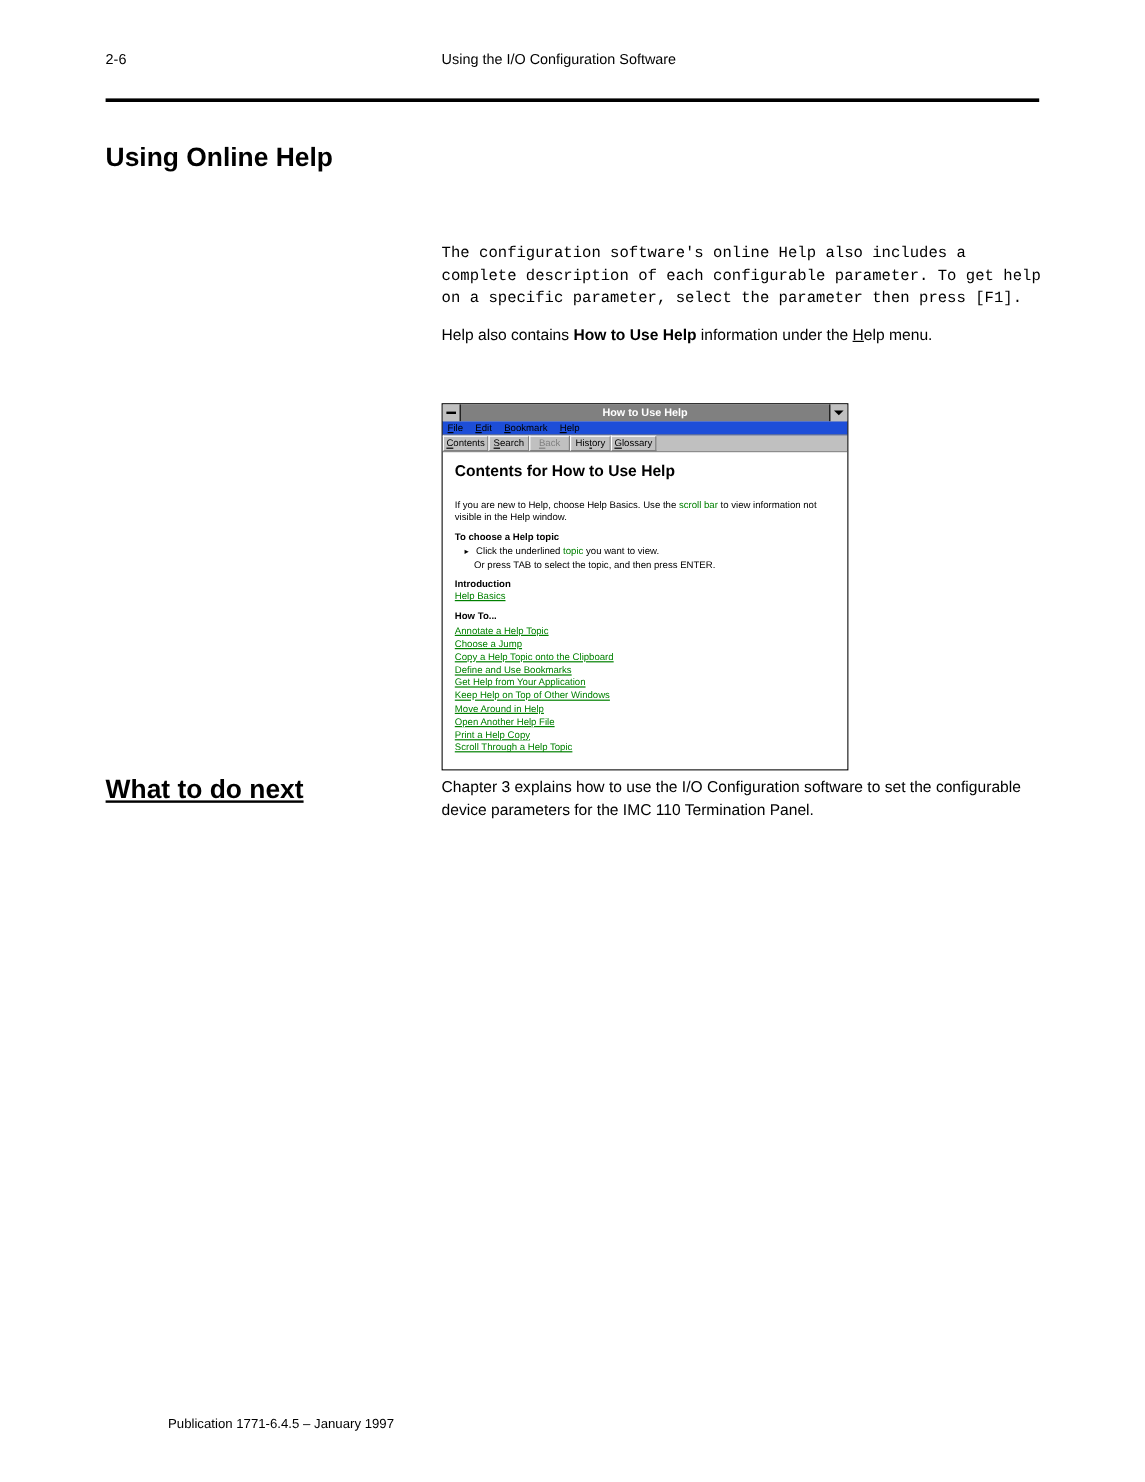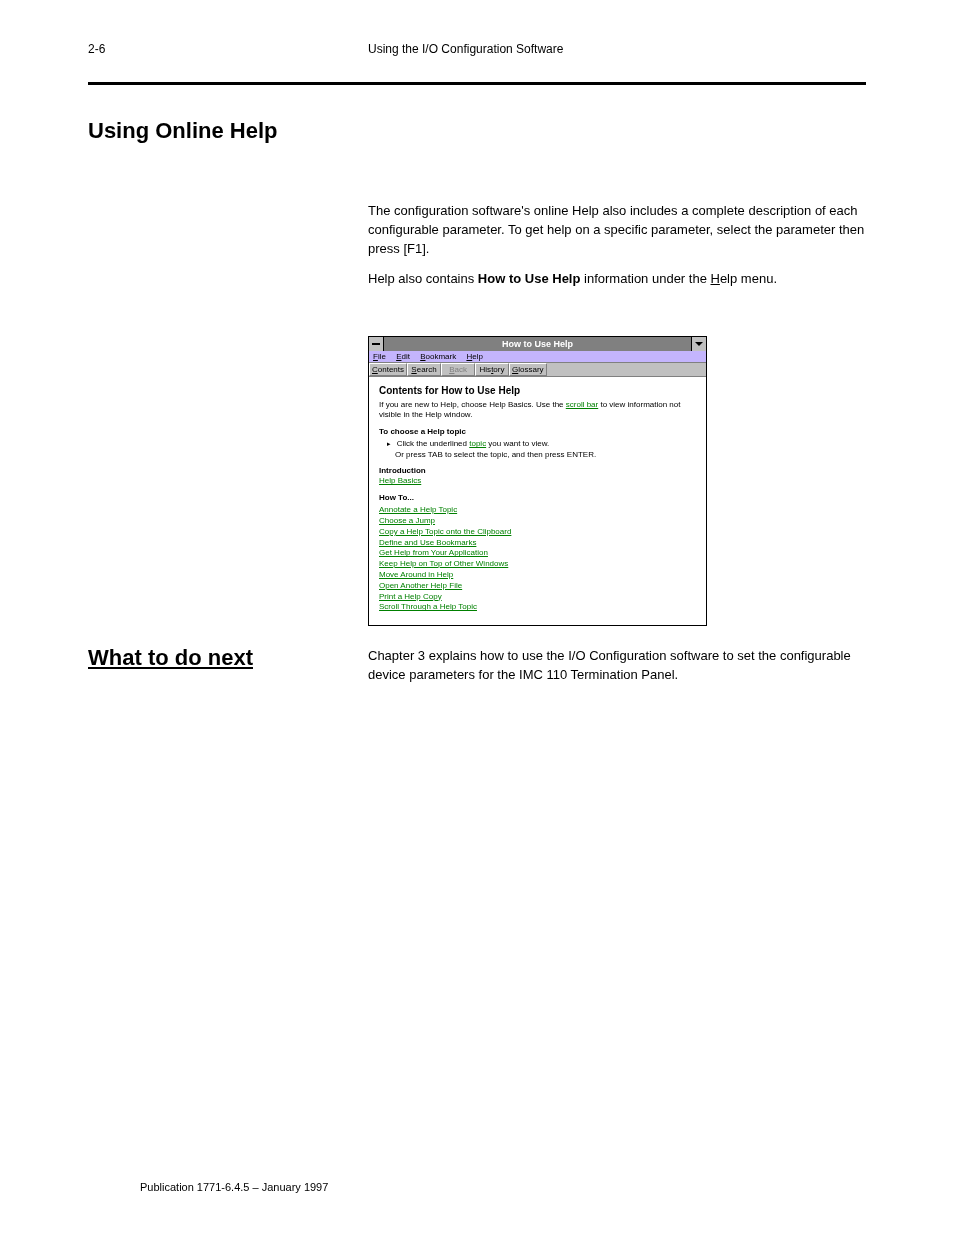--- a/index.html
+++ b/index.html
@@ -47,21 +47,21 @@
   #h2 { top: 645px; font-size: 22px; text-decoration: underline; }
 
   .body-col {
     position: absolute;
     left: 368px;
     width: 500px;
     font-size: 13px;
     line-height: 1.45;
   }
   #p1 { top: 120px; }
-  #p2 { top: 202px; }
+  #p2 { top: 202px; font-family: Liberation Mono, monospace; }
   #p3 { top: 270px; }
   #p4 { top: 647px; }
   .u { text-decoration: underline; }
   .b { font-weight: bold; }
 
   
   .hw {
     position: absolute;
     top: 336px;
     left: 368px;
@@ -102,21 +102,21 @@
     display: flex; align-items: center; justify-content: center;
   }
   .hw .titlebar .minbtn::after {
     content: "";
     width: 0; height: 0;
     border-left: 4px solid transparent;
     border-right: 4px solid transparent;
     border-top: 4px solid #000;
   }
   .hw .menubar {
-    background: #c4b5fd;
+    background: #1d4ed8;
     padding: 1px 4px;
     font-size: 8px;
     border-bottom: 1px solid #808080;
   }
   .hw .menubar span { margin-right: 8px; }
   .hw .menubar .mn { display: inline-block; }
   .hw .menubar .mn::first-letter { text-decoration: underline; }
   .hw .toolbar {
     background: #c0c0c0;
     display: flex;
@@ -132,25 +132,25 @@
     text-align: center;
   }
   .hw .toolbar .tb.first-letter-u::first-letter { text-decoration: underline; }
   .hw .toolbar .tb.dis { color: #808080; }
   .hw .content {
     padding: 8px 10px 12px 10px;
     background: #fff;
   }
   .hw .content .hdr {
     font-weight: bold;
-    font-size: 10px;
-    margin-bottom: 4px;
+    font-size: 13px;
+    margin-bottom: 16px;
   }
   .hw .content p { margin: 0 0 6px 0; font-size: 8px; line-height: 1.3; }
-  .hw .content .link { color: #008000; text-decoration: underline; }
+  .hw .content .link { color: #008000; }
   .hw .content .sub { margin-left: 8px; }
   .hw .content .bullet::before {
     content: "▸";
     margin-right: 4px;
     font-size: 7px;
   }
   .hw .content ul {
     list-style: none;
     padding: 0;
     margin: 2px 0 0 0;

